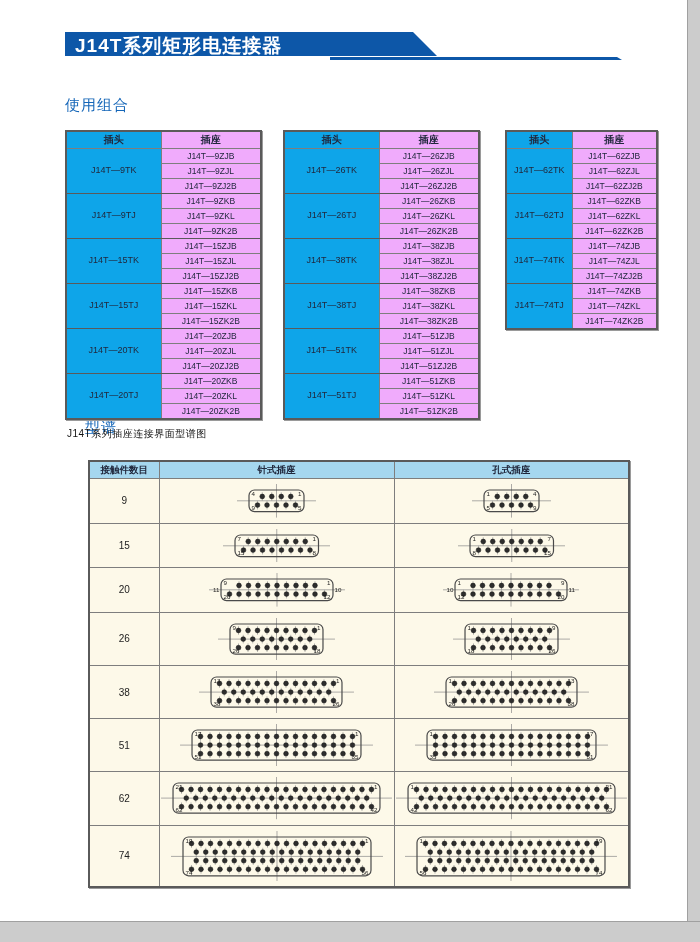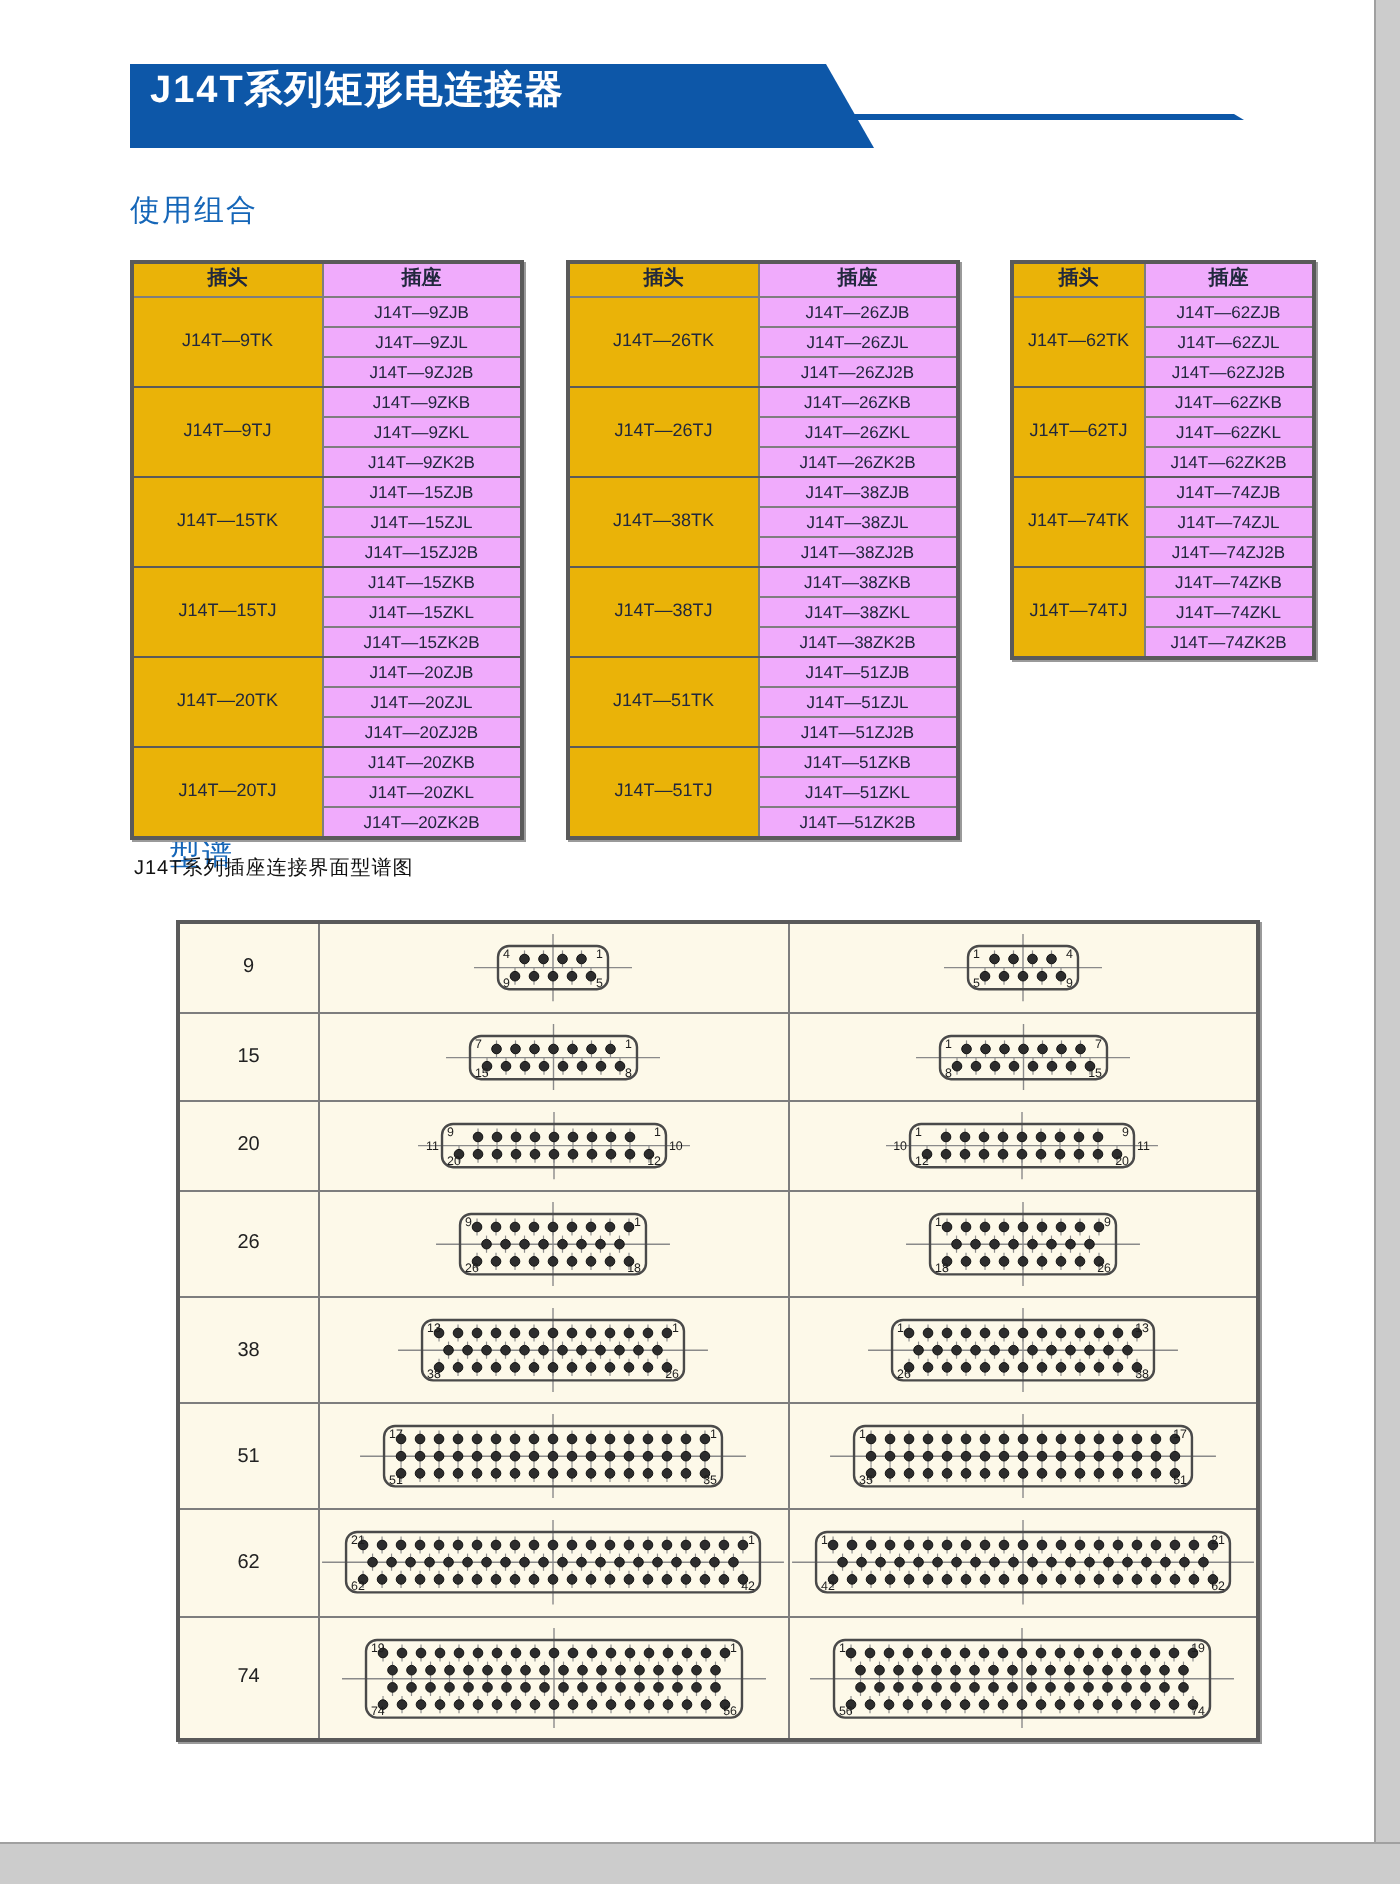--- a/index.html
+++ b/index.html
@@ -6,21 +6,21 @@
   body{
     width:700px;height:942px;position:relative;overflow:hidden;
     background:#ffffff;font-family:"Liberation Sans",sans-serif;
   }
   
   .edge-right{position:absolute;top:0;left:687px;width:13px;height:942px;background:#cccccc;border-left:1px solid #a0a0a0;}
   .edge-bottom{position:absolute;top:921px;left:0;width:700px;height:21px;background:#cccccc;border-top:1px solid #a0a0a0;}
 
   
   .banner{
-    position:absolute;left:65px;top:32px;width:372px;height:42px;
+    position:absolute;left:65px;top:32px;width:372px;height:24px;
     background:#0d57a8;color:#ffffff;font-size:19px;font-weight:bold;
     line-height:28px;padding-left:10px;box-sizing:border-box;
     clip-path:polygon(0 0, calc(100% - 24px) 0, 100% 100%, 0 100%);
     letter-spacing:1px;
   }
   .banner-tail{
     position:absolute;left:330px;top:57px;width:292px;height:3px;background:#0d57a8;
     clip-path:polygon(0 0, calc(100% - 5px) 0, 100% 100%, 0 100%);
   }
 
@@ -32,21 +32,21 @@
   
   table{border-collapse:collapse;}
   .combo{position:absolute;table-layout:fixed;box-shadow:1px 1px 0 #9a9a9a;}
   .combo th,.combo td{
     border:1px solid #7e7e7e;font-size:8.5px;color:#21283d;
     text-align:center;padding:0;height:14px;line-height:1.05;
     overflow:hidden;white-space:nowrap;
   }
   .combo th{font-size:10px;font-weight:bold;height:16px;}
   .combo{border:2px solid #5a5a5a;}
-  .cream{background:#eab308;}
+  .cream{background:#0ea5e9;}
   .bluec{background:#f0abfc;}
   .combo tr.group-end td{border-bottom:1.6px solid #5a5a5a;}
   .combo td.plug{border-bottom:1.6px solid #5a5a5a;font-size:9px;}
 
   #combo1{left:65px;top:130px;width:197px;}
   #combo2{left:283px;top:130px;width:197px;}
   #combo3{left:505px;top:130px;width:153px;}
   #combo1 .c-plug,#combo2 .c-plug{width:95px;}
   #combo3 .c-plug{width:66px;}
 
@@ -270,20 +270,25 @@
     </tbody>
   </table>
 
 <table id="spectrum">
     <colgroup>
       <col class="c-count">
       <col>
       <col>
     </colgroup>
     <tbody>
+      <tr>
+        <th>接触件数目</th>
+        <th>针式插座</th>
+        <th>孔式插座</th>
+      </tr>
       <tr>
         <td class="count">9</td>
         <td>
           <svg width="79" height="33.6" viewBox="0 0 79 33.6">
             <line x1="0" y1="16.8" x2="79" y2="16.8" stroke="#8a8a8a" stroke-width="0.7"></line>
             <line x1="39.5" y1="0" x2="39.5" y2="33.6" stroke="#8a8a8a" stroke-width="0.7"></line>
             <rect x="12" y="6" width="55" height="21.6" rx="5.5" fill="none" stroke="#4a4a4a" stroke-width="1.2"></rect>
             <line x1="25.25" y1="8.2" x2="25.25" y2="16.8" stroke="#8d8d8d" stroke-width="0.6"></line>
             <circle cx="25.25" cy="12.5" r="2.4" fill="#2d2d2d" stroke="#111" stroke-width="0.5"></circle>
             <line x1="34.75" y1="8.2" x2="34.75" y2="16.8" stroke="#8d8d8d" stroke-width="0.6"></line>

